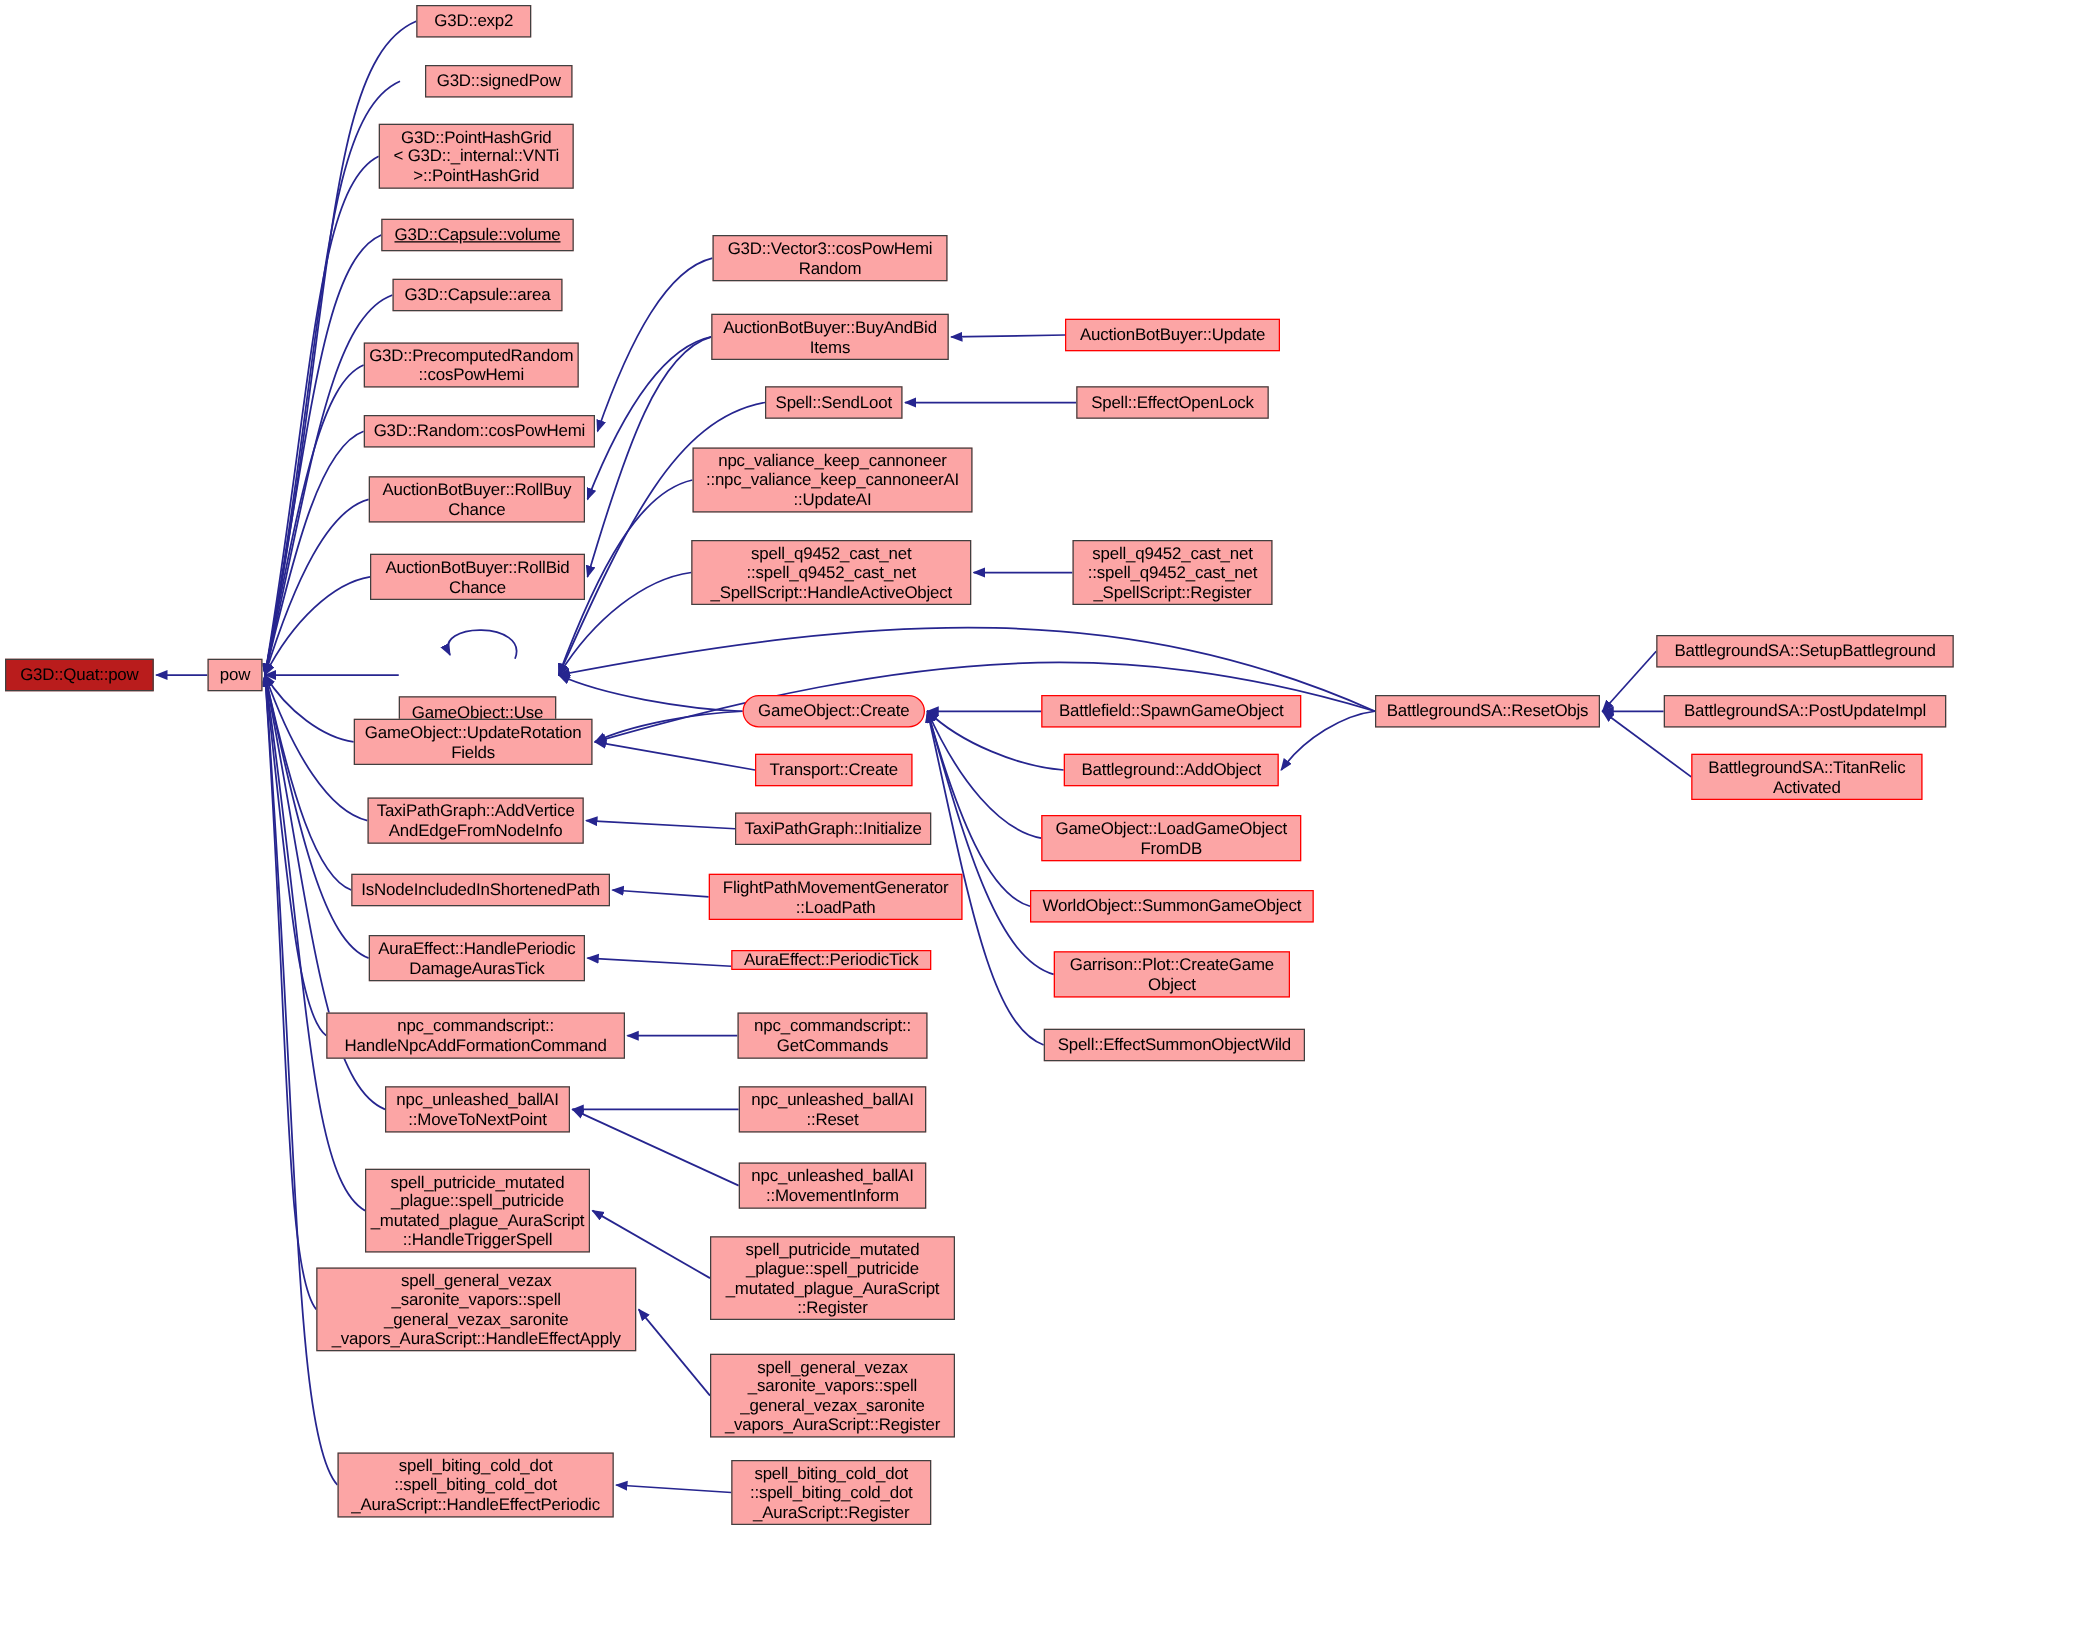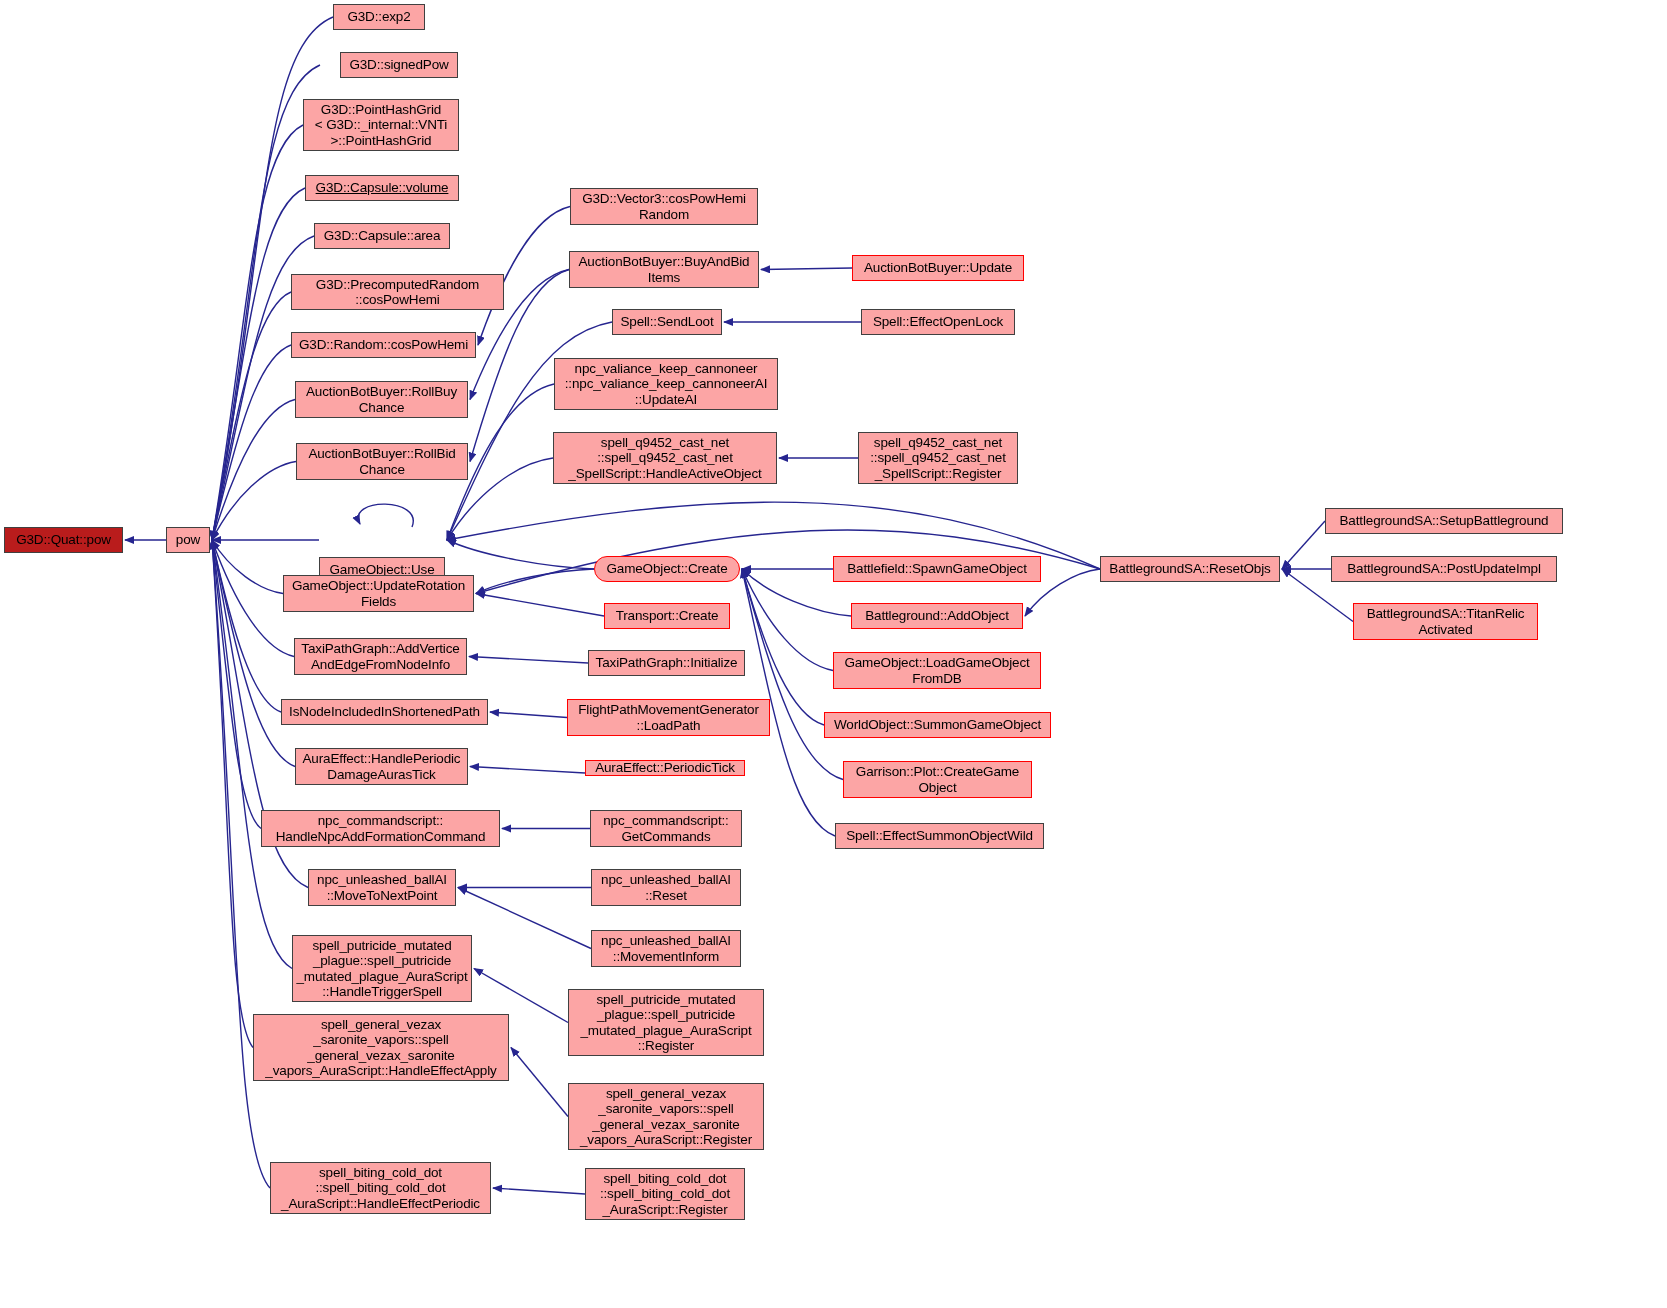--- a/index.html
+++ b/index.html
@@ -121,21 +121,21 @@
   <div id="node-layer">
       <div class="node current" style="left: 4px; top: 527px; width: 119px; height: 26px;"><span>G3D::Quat::pow</span></div>
       <div class="node" style="left: 166px; top: 527px; width: 44px; height: 26px;"><span>pow</span></div>
       <div class="node" style="left: 333px; top: 4px; width: 92px; height: 26px;"><span>G3D::exp2</span></div>
       <div class="node" style="left: 320px; top: 52px; width: 118px; height: 26px; margin-left: 20px;"><span>G3D::signedPow</span></div>
       <div class="node" style="left: 303px; top: 99px; width: 156px; height: 52px;"><span>G3D::PointHashGrid
 &lt; G3D::_internal::VNTi
 &gt;::PointHashGrid</span></div>
       <div class="node" style="left: 305px; top: 175px; width: 154px; height: 26px; text-decoration: underline;"><span>G3D::Capsule::volume</span></div>
       <div class="node" style="left: 314px; top: 223px; width: 136px; height: 26px;"><span>G3D::Capsule::area</span></div>
-      <div class="node" style="left: 291px; top: 274px; width: 213px; height: 36px;"><span>G3D::PrecomputedRandom
+      <div class="node" style="left: 291px; top: 274px; width: 172px; height: 36px;"><span>G3D::PrecomputedRandom
 ::cosPowHemi</span></div>
       <div class="node" style="left: 291px; top: 332px; width: 185px; height: 26px;"><span>G3D::Random::cosPowHemi</span></div>
       <div class="node" style="left: 295px; top: 381px; width: 173px; height: 37px;"><span>AuctionBotBuyer::RollBuy
 Chance</span></div>
       <div class="node" style="left: 296px; top: 443px; width: 172px; height: 37px;"><span>AuctionBotBuyer::RollBid
 Chance</span></div>
       <div class="node" style="left: 319px; top: 557px; width: 126px; height: 26px;"><span>GameObject::Use</span></div>
       <div class="node" style="left: 283px; top: 575px; width: 191px; height: 37px;"><span>GameObject::UpdateRotation
 Fields</span></div>
       <div class="node" style="left: 294px; top: 638px; width: 173px; height: 37px;"><span>TaxiPathGraph::AddVertice

